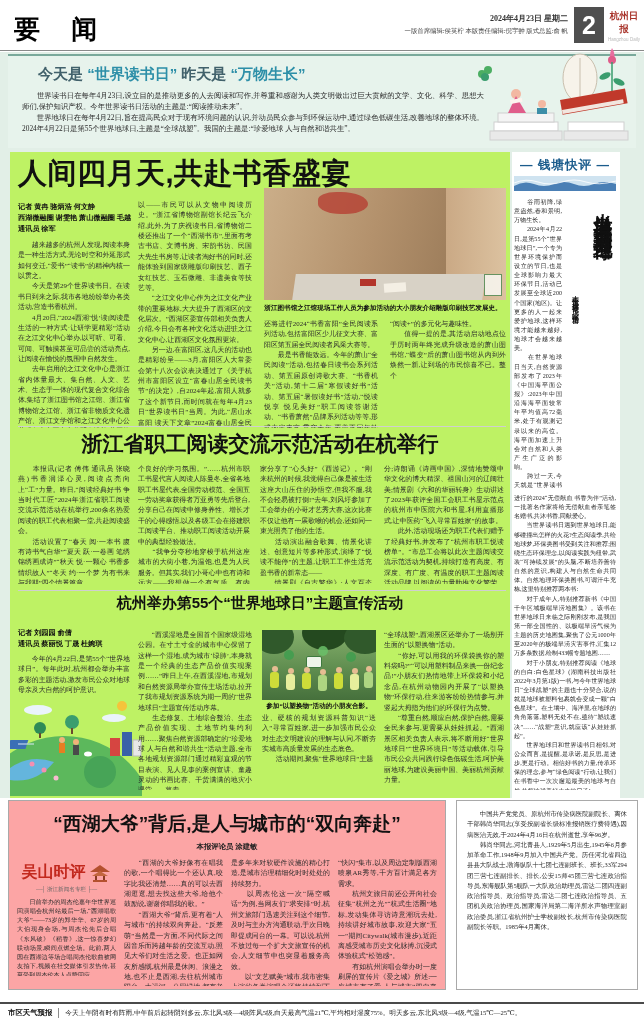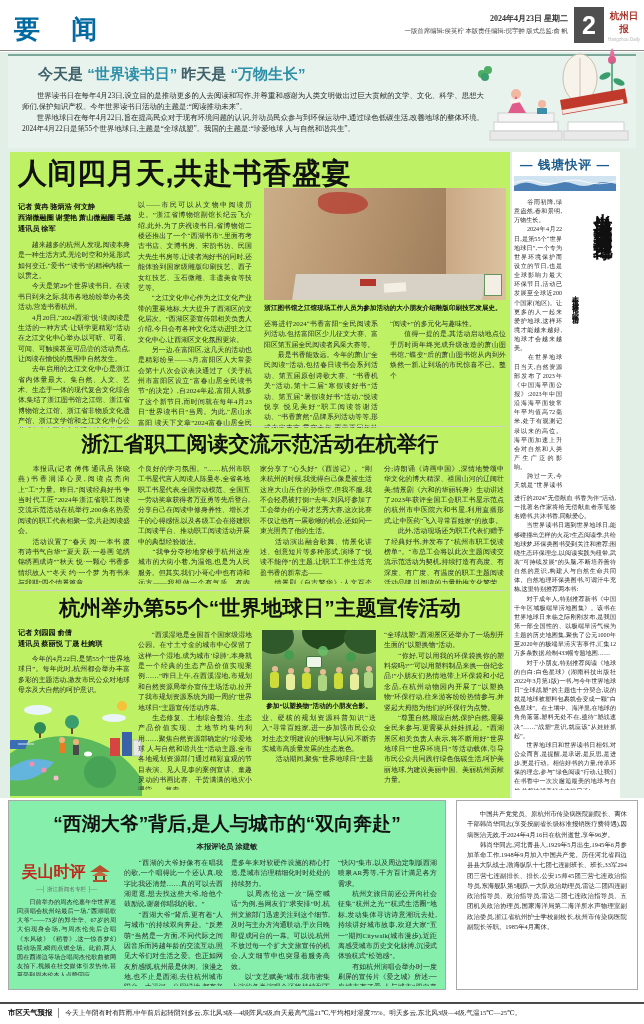--- a/index.html
+++ b/index.html
@@ -2,21 +2,21 @@
 <html><head>
 <meta charset="utf-8">
 <style>
   * { margin:0; padding:0; box-sizing:border-box; }
   html,body { width:644px; }
   body { font-family:"Liberation Serif","DejaVu Serif",serif; background:#ffffff; color:#222; }
   .page { position:relative; width:644px; height:1024px; background:#fff; overflow:hidden; }
 
   
   .masthead { position:absolute; top:0; left:0; width:644px; height:50px; background:#fff; }
-  .section-title { position:absolute; left:14px; top:12px; font-size:26px; font-weight:bold; letter-spacing:12px; color:#0369a1; font-family:"Liberation Sans","DejaVu Sans",sans-serif; }
+  .section-title { position:absolute; left:14px; top:12px; font-size:26px; font-weight:bold; letter-spacing:12px; color:#000000; font-family:"Liberation Sans","DejaVu Sans",sans-serif; }
   .mast-right { position:absolute; right:76px; top:13px; text-align:right; color:#333; }
   .mast-date { font-size:8px; font-weight:bold; }
   .mast-editors { font-size:6.4px; margin-top:3px; color:#444; }
   .page-badge { position:absolute; right:40px; top:7px; width:30px; height:36px; background:#4f4f4f; color:#fff; font-size:25px; font-weight:bold; text-align:center; line-height:36px; font-family:"Liberation Sans","DejaVu Sans",sans-serif; }
   .paper-logo { position:absolute; right:2px; top:10px; width:36px; text-align:center;margin-left:28px; }
   .paper-logo-cn { font-size:9.5px; font-weight:bold; color:#a8332a; }
   .paper-logo-en { font-size:4.5px; color:#b9b9b9; margin-top:1px; font-family:"Liberation Sans","DejaVu Sans",sans-serif; }
   .mast-rule { position:absolute; top:50px; left:0; width:644px; border-top:1.5px solid #8a8a8a; }
 
   
@@ -57,21 +57,21 @@
   .p1-pad { position:absolute; left:96px; bottom:14px; width:16px; height:7px; background:#b3352b; }
   .p1-paper { position:absolute; left:120px; bottom:8px; width:22px; height:9px; background:#f4efe4; transform:rotate(-4deg); }
   .p1-badge { position:absolute; right:4px; bottom:4px; width:18px; height:22px; background:#f7f5ee; border:1px solid #5a8f5a; opacity:.9; }
 
   
   .rule-light { position:absolute; left:8px; width:488px; border-top:1px solid #cfcfcf; }
   .a2-headline { position:absolute; left:0; top:278px; width:500px; text-align:center; font-size:21px; }
   .a2-col { position:absolute; top:312px; height:120px; width:112px; }
 
   
-  .a3-headline { position:absolute; left:0; top:442px; width:500px; text-align:center; font-size:21px; }
+  .a3-headline { position:absolute; left:0; top:442px; width:500px; text-align:center; font-size:15px; }
   .a3-byline { position:absolute; left:8px; top:476px; width:114px; }
   .a3-col1 { position:absolute; left:8px; top:502px; width:112px; height:42px; }
   .earth-illo { position:absolute; left:0px; top:546px; width:132px; height:98px; }
   .a3-col2 { position:absolute; left:128px; top:478px; width:114px; height:160px; }
   .a3-col3 { position:absolute; left:252px; top:478px; width:114px; }
   .photo2 { position:relative; width:114px; height:70px; background:linear-gradient(180deg,#86b06c 0%,#5c8a4d 60%,#46703c 100%); overflow:hidden; margin-bottom:2px; }
   .a3-col3-text { height:64px; margin-top:2px; }
   .a3-col4 { position:absolute; left:374px; top:478px; width:120px; height:160px; }
 
   .tree { position:absolute; border-radius:50%; background:#30592b; }
@@ -85,21 +85,21 @@
   .cq-wave { position:absolute; top:24px; left:2px; width:102px; height:15px; }
   .cq-top { position:absolute; top:46px; left:2px; width:102px; height:290px; display:flex; }
   .cq-textcol { width:48px; }
   .cq-textcol .bodytext { font-size:6.1px; height:290px; }
   .cq-vbyline { writing-mode:vertical-rl; font-size:7px; font-weight:bold; width:15px; margin-top:92px; margin-left:3px; letter-spacing:2px; color:#111; }
   .cq-vtitle { writing-mode:vertical-rl; font-size:19px; font-weight:900; font-family:"Liberation Sans","DejaVu Sans",sans-serif; width:36px; letter-spacing:2.5px; color:#101010; height:290px; overflow:hidden; margin-left:0px; }
   .cq-bottom { position:absolute; top:342px; left:2px; width:102px; height:296px; }
   .cq-bottom .bodytext { font-size:6.1px; height:296px; }
 
   
-  .box1 { position:absolute; left:8px; top:800px; width:438px; height:190px; border:1px solid #a9a9a9; background:#86efac; }
+  .box1 { position:absolute; left:8px; top:800px; width:438px; height:190px; border:1px solid #a9a9a9; background:#fca5a5; }
   .b1-headline { margin-top:10px; text-align:center; font-size:19px; }
   .b1-byline { text-align:center; font-size:7.4px; font-weight:bold; margin-top:5px; }
   .b1-cols { display:flex; gap:8px; padding:6px 8px 0 8px; }
   .b1-col { flex:1; height:128px; overflow:hidden; }
   .b1-col .bodytext { font-size:6.1px; }
   .wushan-logo-row { display:flex; align-items:center; justify-content:center; gap:2px; margin-top:4px; }
   .wushan-logo { font-size:16px; font-weight:900; color:#c2281d; font-family:"Liberation Serif","DejaVu Serif",serif; }
   .wushan-sub { text-align:center; font-size:5.6px; color:#666; margin:3px 0 4px 0; }
 
   .box2 { position:absolute; left:456px; top:800px; width:182px; height:190px; border:1px solid #a9a9a9; background:#fff; }

